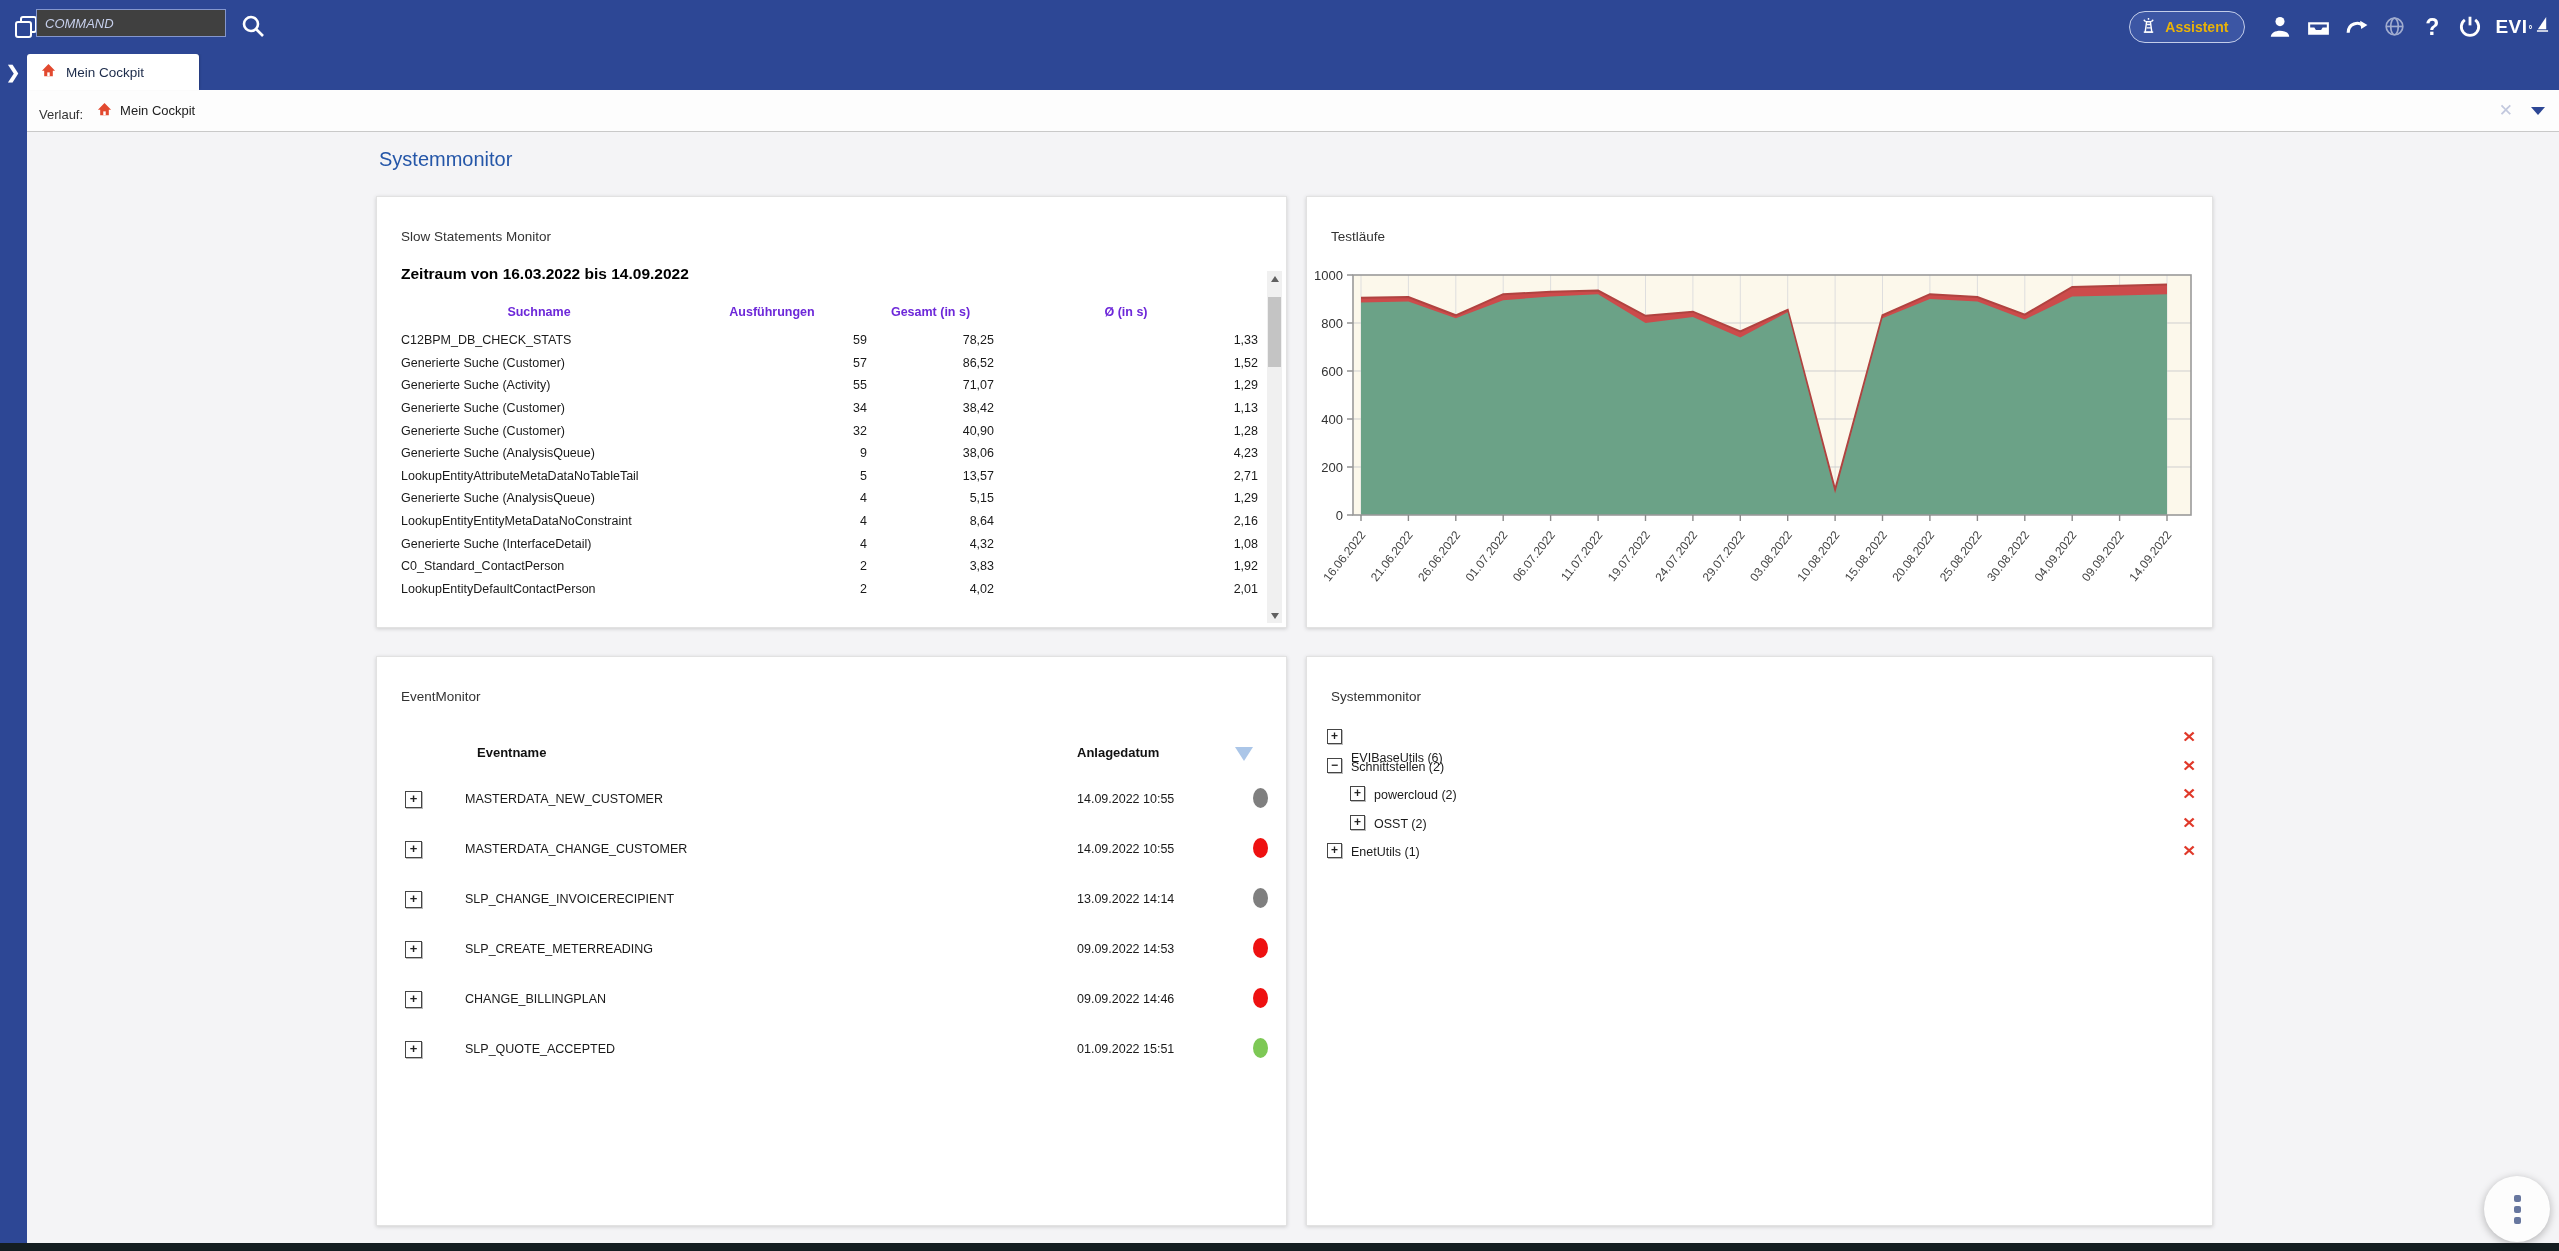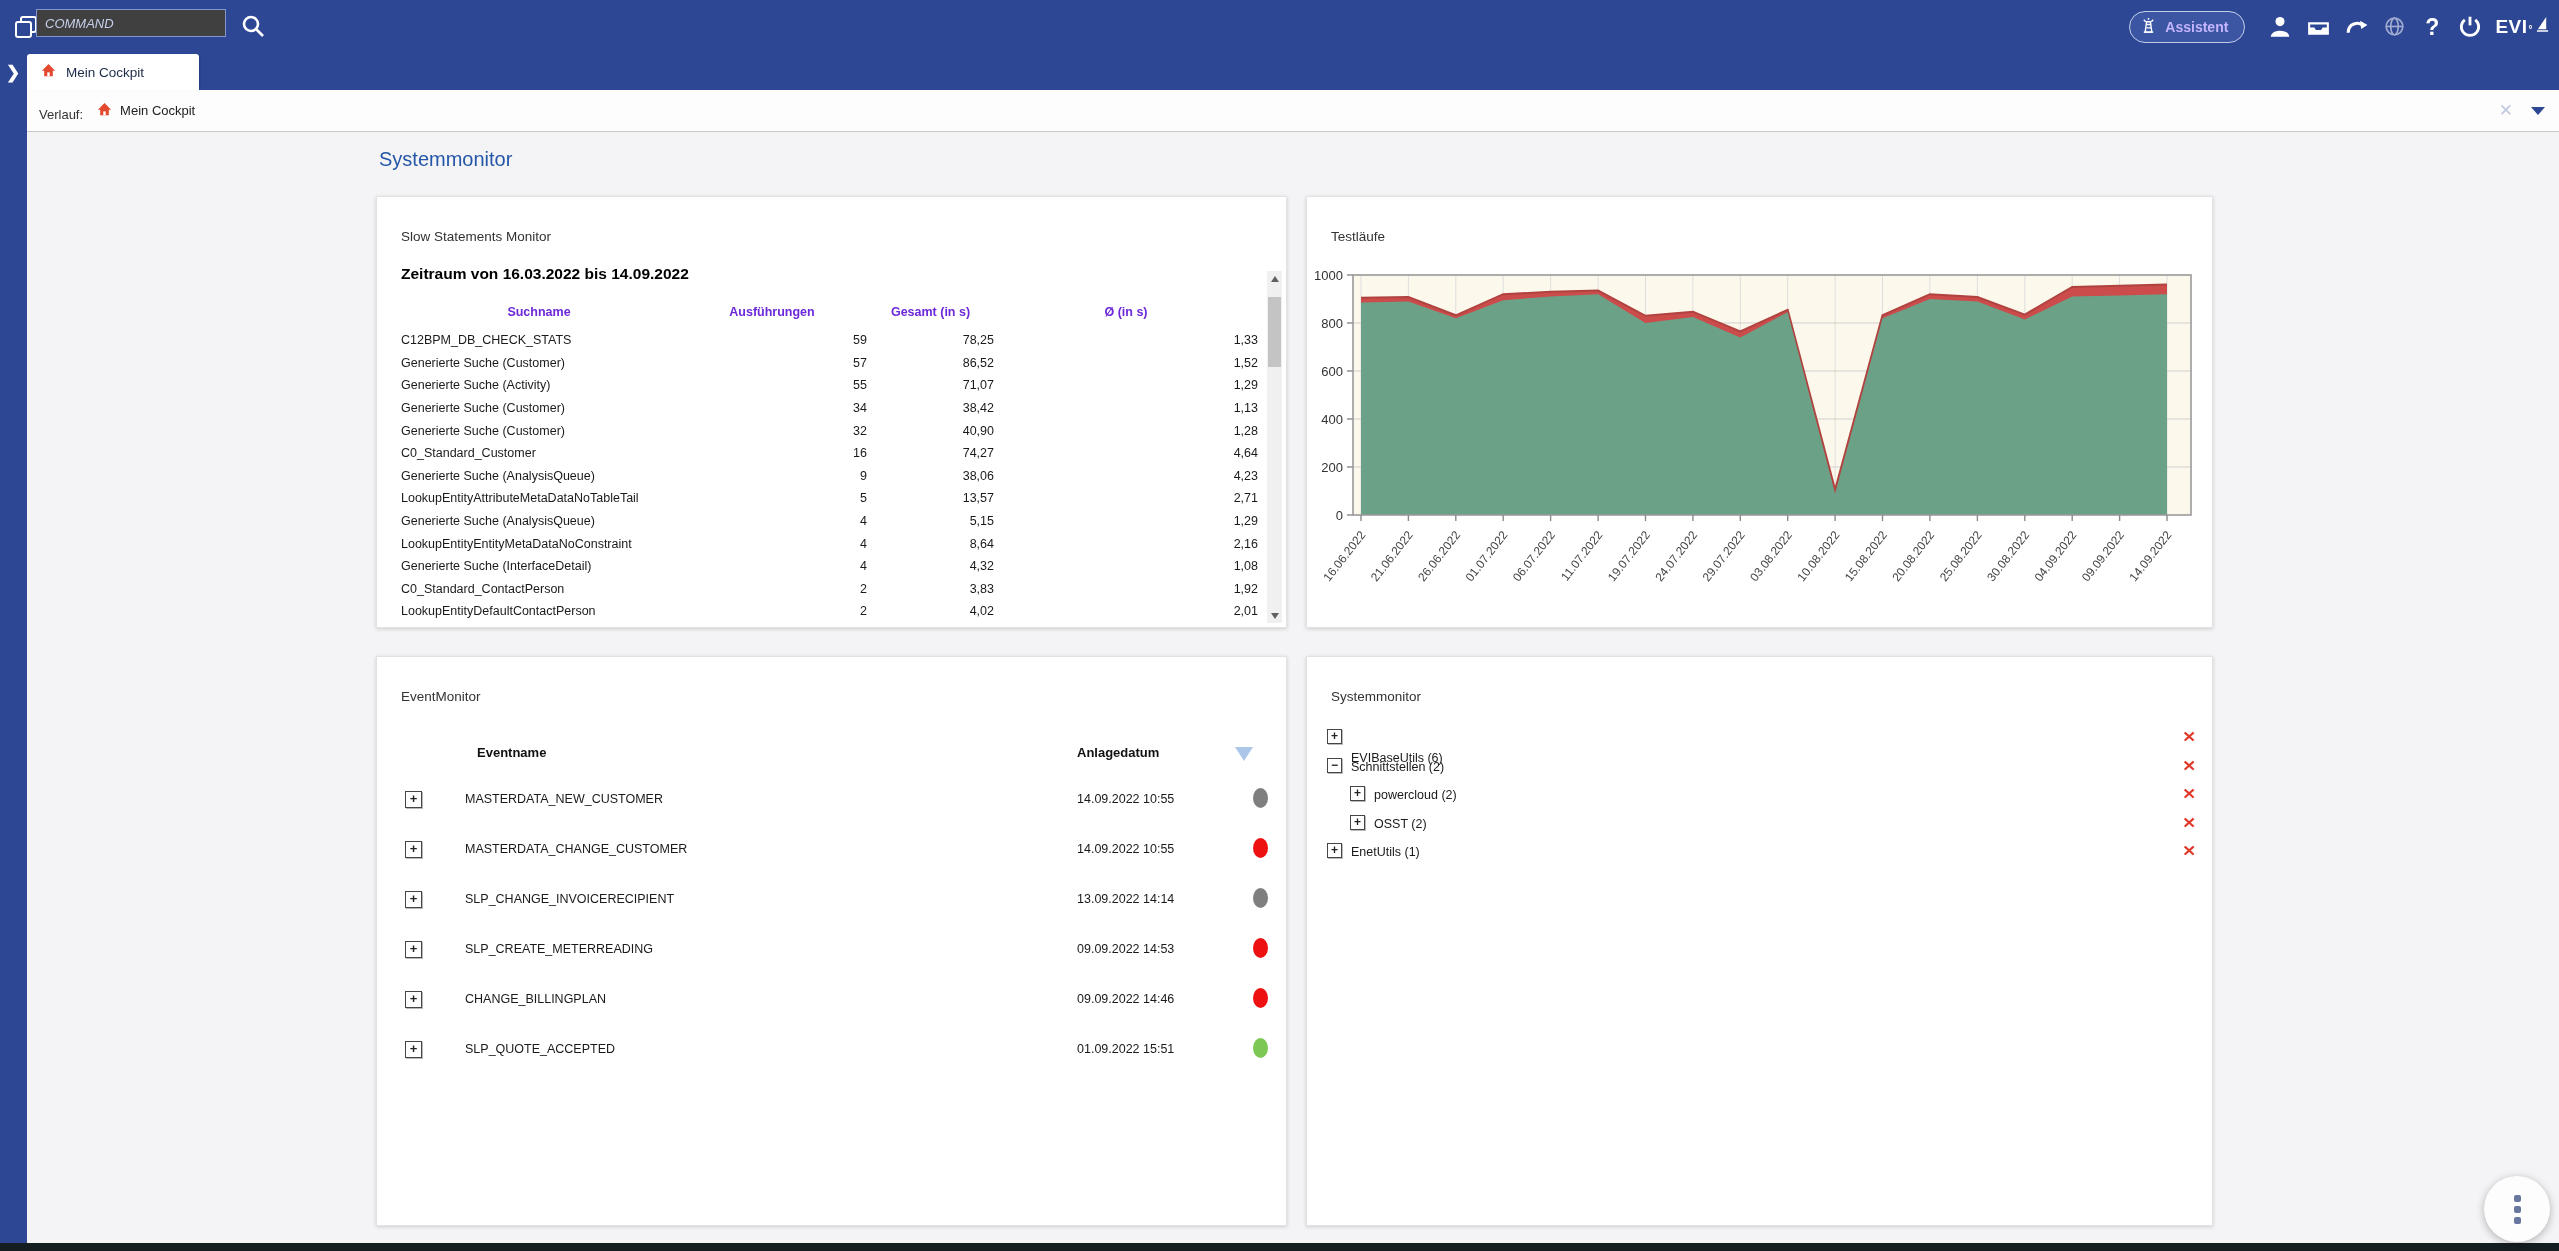--- a/index.html
+++ b/index.html
@@ -17,21 +17,21 @@
     background:#404040; border:1px solid #8496cd; color:#d3daf0;
     font-style:italic; font-size:13px; padding:0 8px; outline:none;
     font-family:"Liberation Sans",sans-serif;
   }
   .cmd-input::placeholder { color:#c6cfeb; font-style:italic; }
   .search-btn { position:absolute; left:238px; top:12px; width:30px; height:30px; cursor:pointer; }
   .tb-right { position:absolute; right:0; top:0; height:54px; display:flex; align-items:center; }
   .assist-pill {
     display:flex; align-items:center; gap:8px; height:32px; padding:0 16px 0 10px;
     border:1.6px solid #c3cde9; border-radius:17px; background:#3c56a4;
-    color:#c4b5fd; font-size:14px; font-weight:bold; cursor:pointer; margin-right:16px;
+    color:#eab308; font-size:14px; font-weight:bold; cursor:pointer; margin-right:16px;
   }
   .tb-ic { width:38px; height:38px; display:flex; align-items:center; justify-content:center; cursor:pointer; }
   .helpq { color:#fff; font-size:23px; font-weight:bold; }
   .evi-logo { display:flex; align-items:baseline; color:#fff; font-weight:bold; font-size:19px; letter-spacing:.5px; margin:0 10px 0 6px; }
   
   .leftstrip { position:absolute; left:0; top:54px; width:27px; height:1189px; background:#2d4795; z-index:4; }
   .strip-chevron { position:absolute; left:6px; top:8px; color:#fff; font-size:17px; font-weight:bold; cursor:pointer; }
   .tabstrip { position:absolute; left:27px; top:54px; width:2532px; height:36px; background:#2d4795; z-index:4; }
   .tab {
     position:absolute; left:0; top:0; width:172px; height:36px; background:#fff;
@@ -260,26 +260,20 @@
         <div class="c0">Generierte Suche (Customer)</div>
         <div class="num">34</div>
         <div class="num">38,42</div>
         <div class="num">1,13</div>
       </div>
       <div class="srow">
         <div class="c0">Generierte Suche (Customer)</div>
         <div class="num">32</div>
         <div class="num">40,90</div>
         <div class="num">1,28</div>
-      </div>
-      <div class="srow">
-        <div class="c0">C0_Standard_Customer</div>
-        <div class="num">16</div>
-        <div class="num">74,27</div>
-        <div class="num">4,64</div>
       </div>
       <div class="srow">
         <div class="c0">Generierte Suche (AnalysisQueue)</div>
         <div class="num">9</div>
         <div class="num">38,06</div>
         <div class="num">4,23</div>
       </div>
       <div class="srow">
         <div class="c0">LookupEntityAttributeMetaDataNoTableTail</div>
         <div class="num">5</div>

